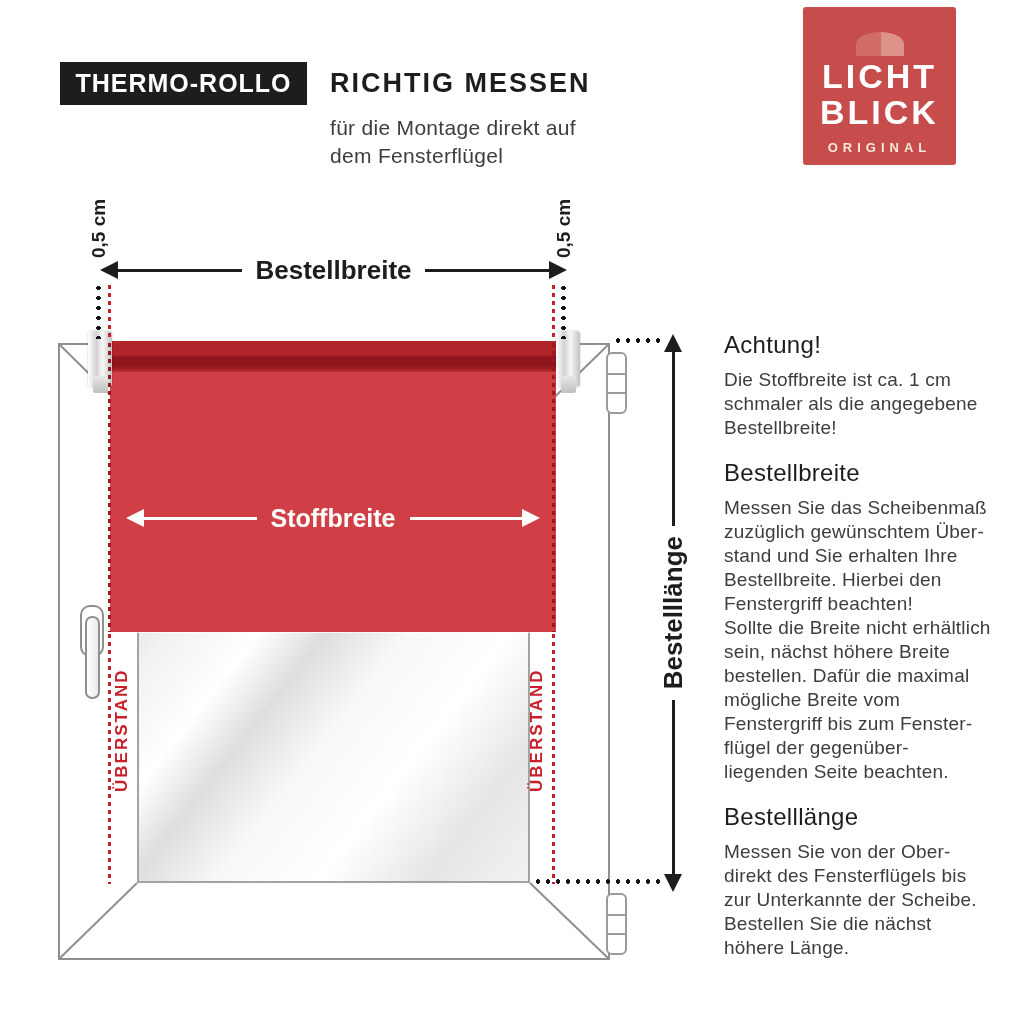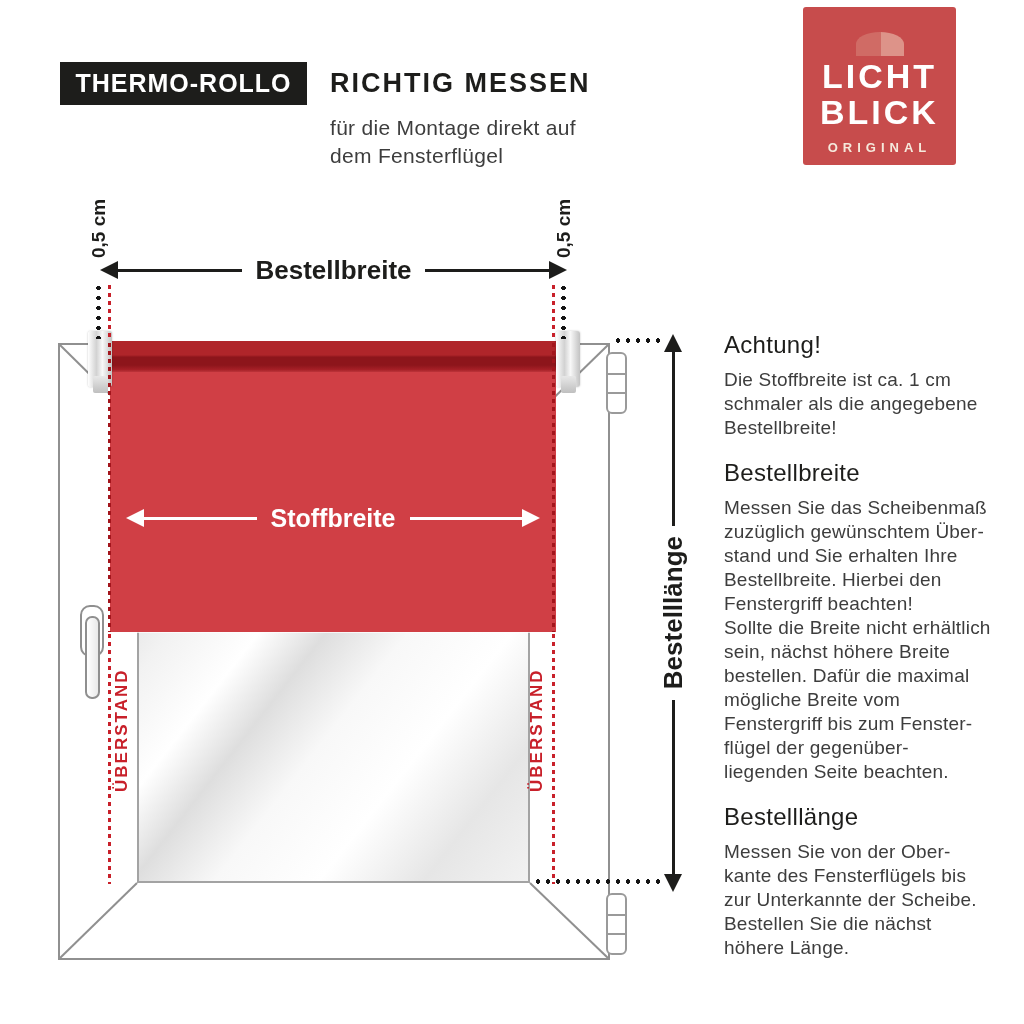--- a/index.html
+++ b/index.html
@@ -188,20 +188,20 @@
 sein, nächst höhere Breite
 bestellen. Dafür die maximal
 mögliche Breite vom
 Fenstergriff bis zum Fenster-
 flügel der gegenüber-
 liegenden Seite beachten.</p>
     </div>
     <div class="section">
       <h3>Bestelllänge</h3>
       <p>Messen Sie von der Ober-
-kante des Fensterflügels bis
+direkt des Fensterflügels bis
 zur Unterkannte der Scheibe.
 Bestellen Sie die nächst
 höhere Länge.</p>
     </div>
   </div>
 
 </div>
 
 </body></html>

